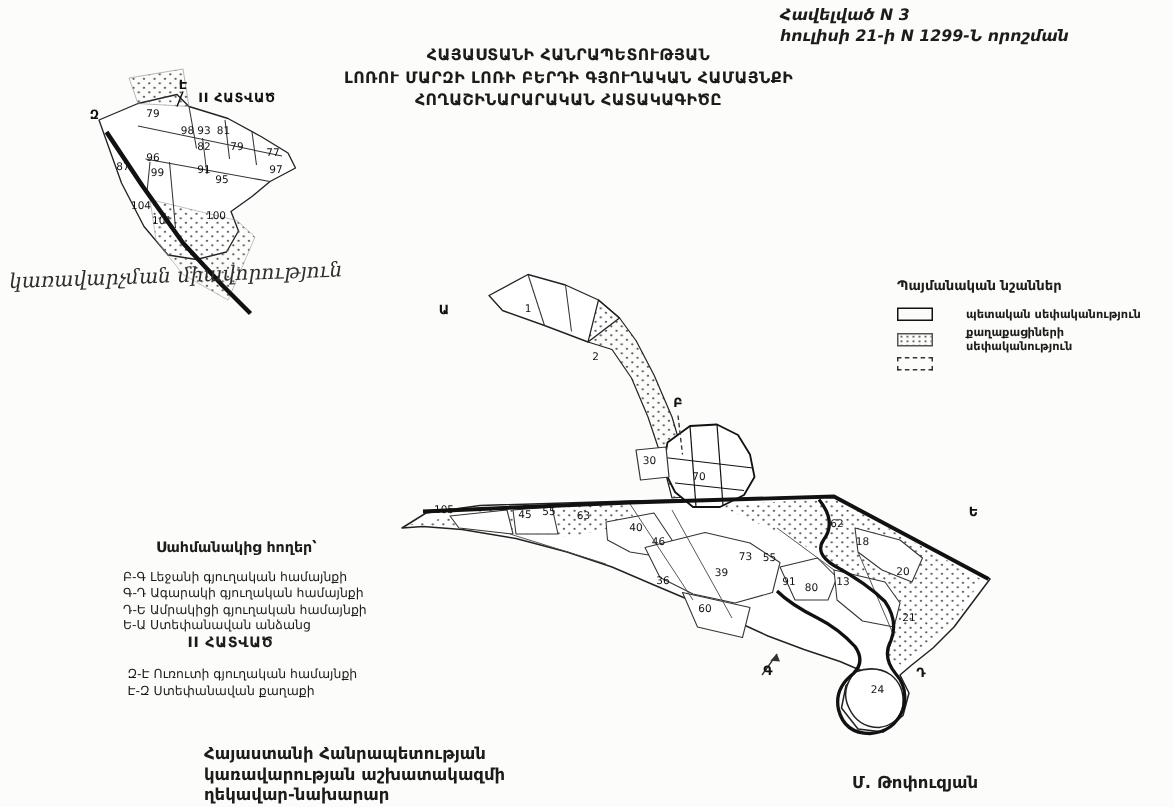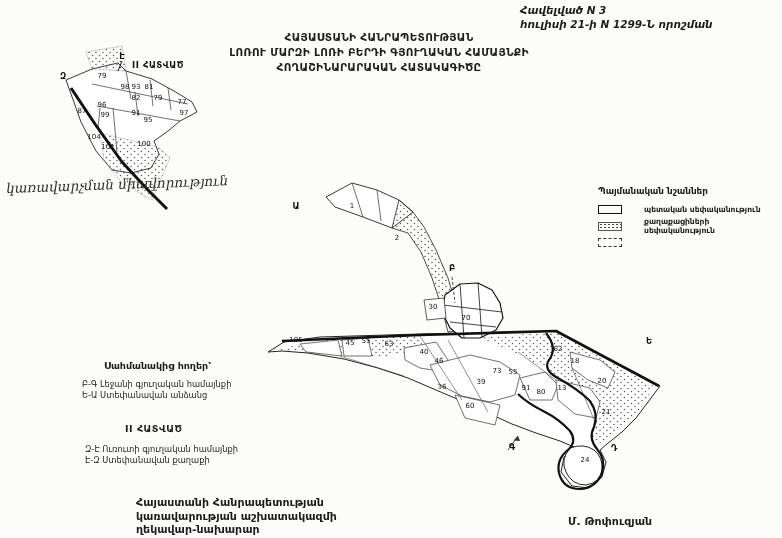--- a/index.html
+++ b/index.html
@@ -204,20 +204,22 @@
   </div>
   <div class="legend-item">
     <span class="swatch dashed"></span>
   </div>
 </div>
 
 <div class="abs adj">
   <div class="adj-title">Սահմանակից հողեր՝</div>
   <div class="adj-items">
     <div>Բ-Գ  Լեջանի գյուղական համայնքի</div>
+    <div>Գ-Դ  Ագարակի գյուղական համայնքի</div>
+    <div>Դ-Ե  Ամրակիցի գյուղական համայնքի</div>
     <div>Ե-Ա  Ստեփանավան անձանց</div>
   </div>
 </div>
 
 <div class="abs sec2">
   <div class="sec2-title">II ՀԱՏՎԱԾ</div>
   <div class="sec2-items">
     <div>Զ-Է  Ուռուտի գյուղական համայնքի</div>
     <div>Է-Զ  Ստեփանավան քաղաքի</div>
   </div>

